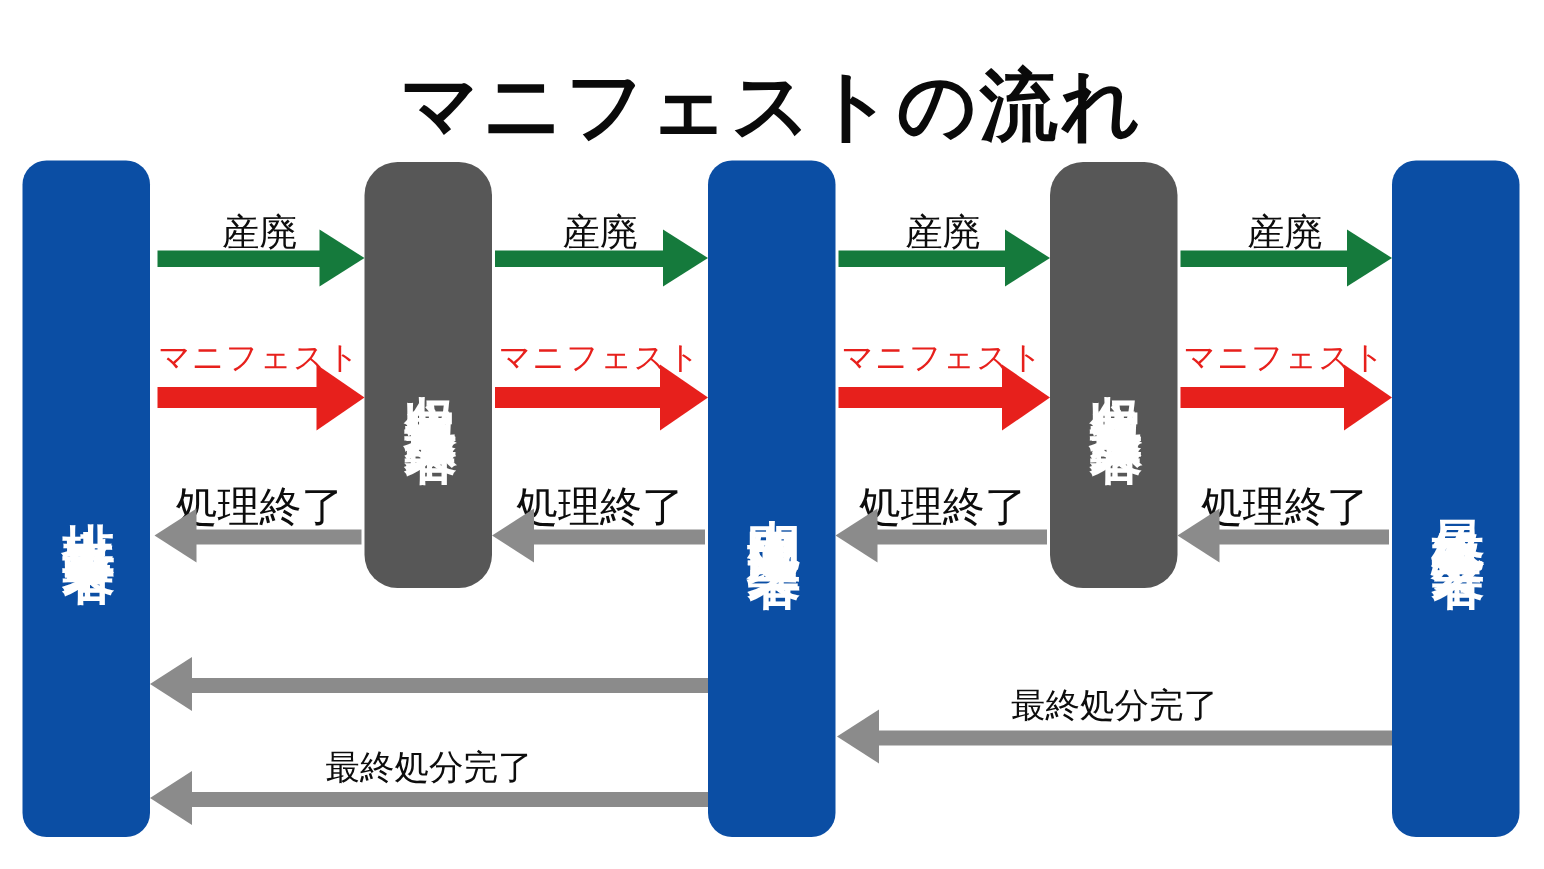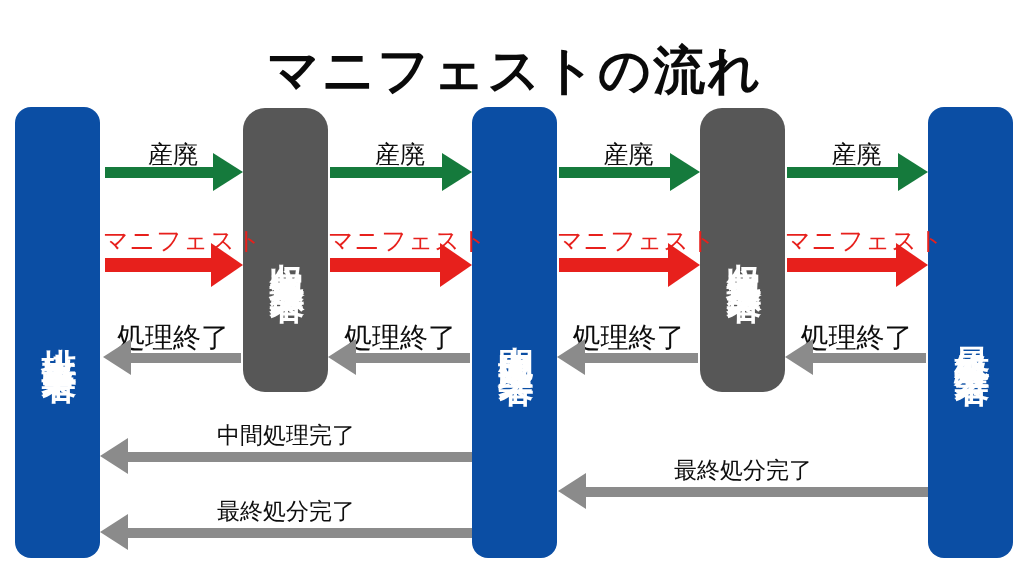--- a/index.html
+++ b/index.html
@@ -33,21 +33,21 @@
   .shaft { position:absolute; }
   .headR, .headL { position:absolute; width:0; height:0; }
 
   .waste { top:138px; height:58px; }
   .waste .lbl   { font-size:25px; }
   .waste .shaft { top:29px; height:11px; left:2px; right:24px; background:var(--green); }
   .waste .headR { right:0; top:15px; border-top:19px solid transparent;
                   border-bottom:19px solid transparent; border-left:30px solid var(--green); }
 
   .manifest { top:224px; height:66px; }
-  .manifest .lbl   { font-size:25px; color:var(--red); letter-spacing:1px; }
+  .manifest .lbl   { font-size:21px; color:var(--red); letter-spacing:1px; }
   .manifest .shaft { top:34px; height:14px; left:2px; right:26px; background:var(--red); }
   .manifest .headR { right:0; top:19px; border-top:22px solid transparent;
                      border-bottom:22px solid transparent; border-left:32px solid var(--red); }
 
   .done { top:319px; height:58px; }
   .done .lbl   { font-size:28px; }
   .done .shaft { top:34px; height:10px; left:24px; right:2px; background:var(--arrow_gray); }
   .done .headL { left:0; top:20px; border-top:18px solid transparent;
                  border-bottom:18px solid transparent; border-right:28px solid var(--arrow_gray); }
 
@@ -138,21 +138,20 @@
     <div class="shaft"></div>
     <div class="headR"></div>
   </div>
   <div class="arrow done" style="left:785px; width:143px;">
     <span class="lbl">処理終了</span>
     <div class="shaft"></div>
     <div class="headL"></div>
   </div>
 
   <div class="arrow long" style="left:100px; top:420px; width:372px;">
-    <span class="lbl">中間処理完了</span>
     <div class="shaft"></div>
     <div class="headL"></div>
   </div>
   <div class="arrow long" style="left:100px; top:496px; width:372px;">
     <span class="lbl">最終処分完了</span>
     <div class="shaft"></div>
     <div class="headL"></div>
   </div>
   <div class="arrow long" style="left:558px; top:455px; width:370px;">
     <span class="lbl">最終処分完了</span>

